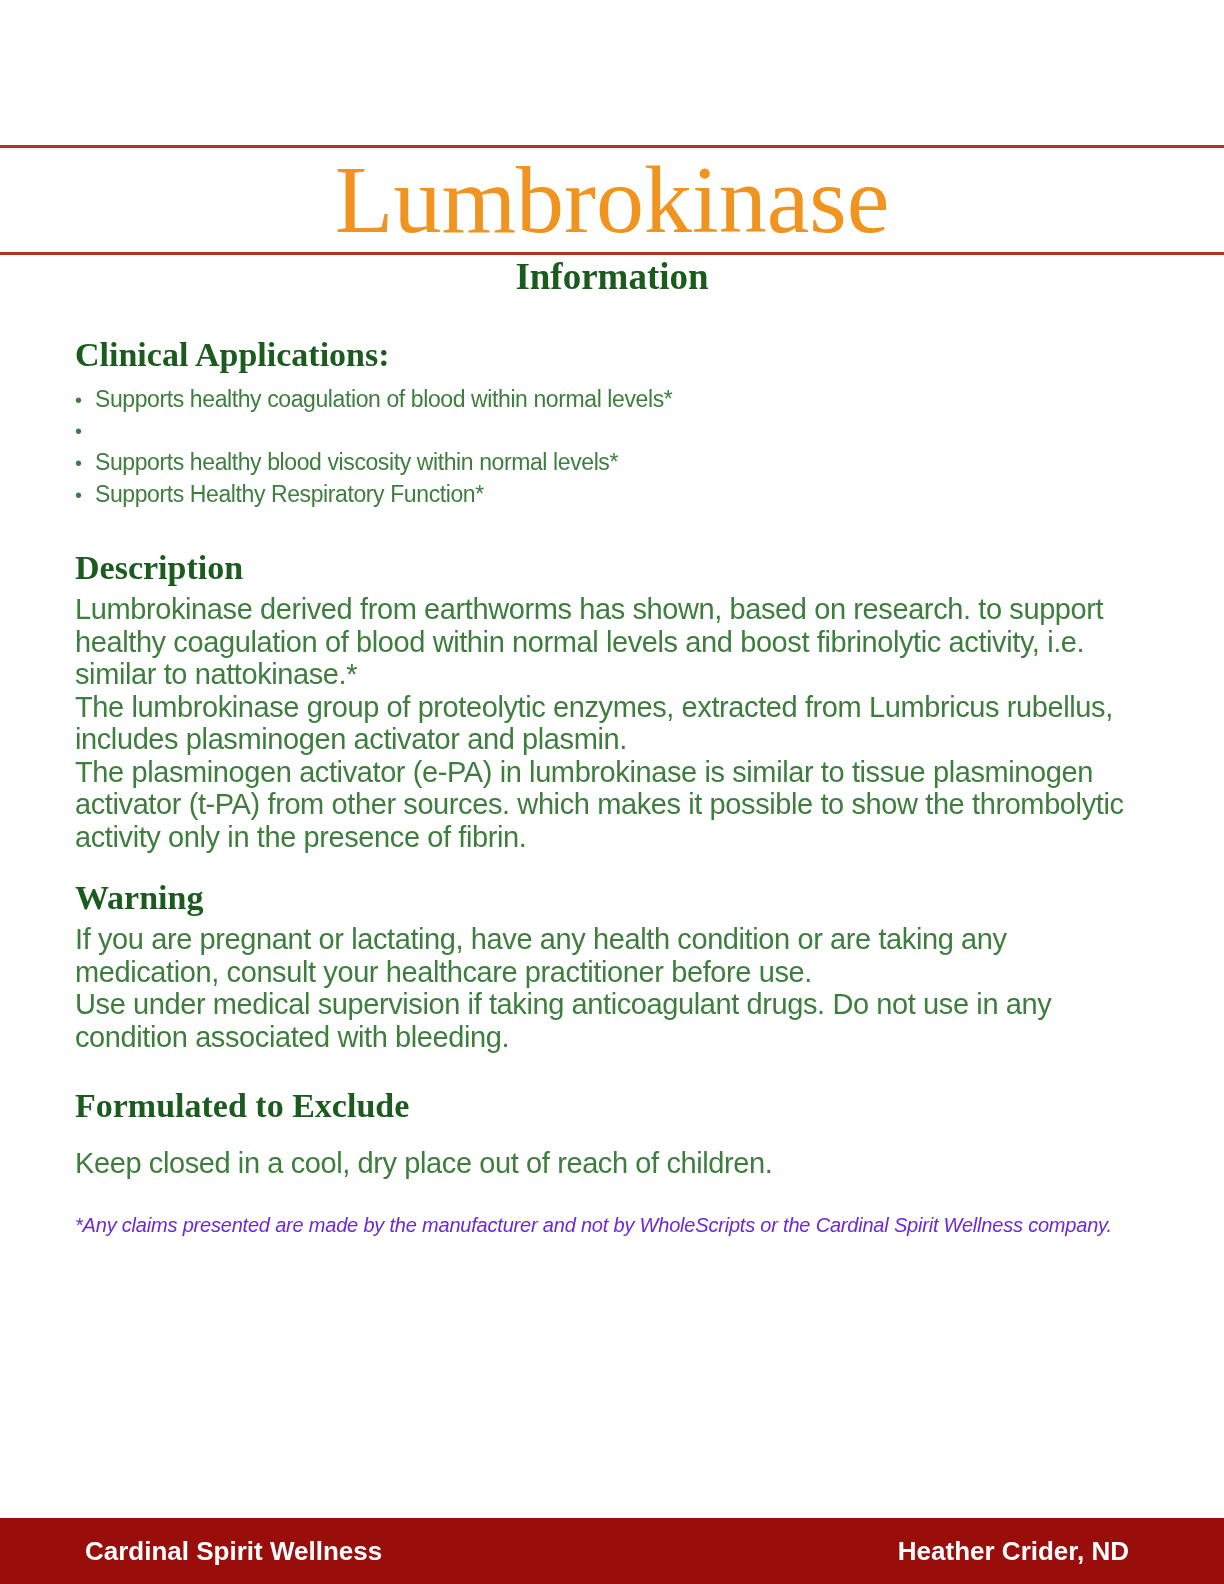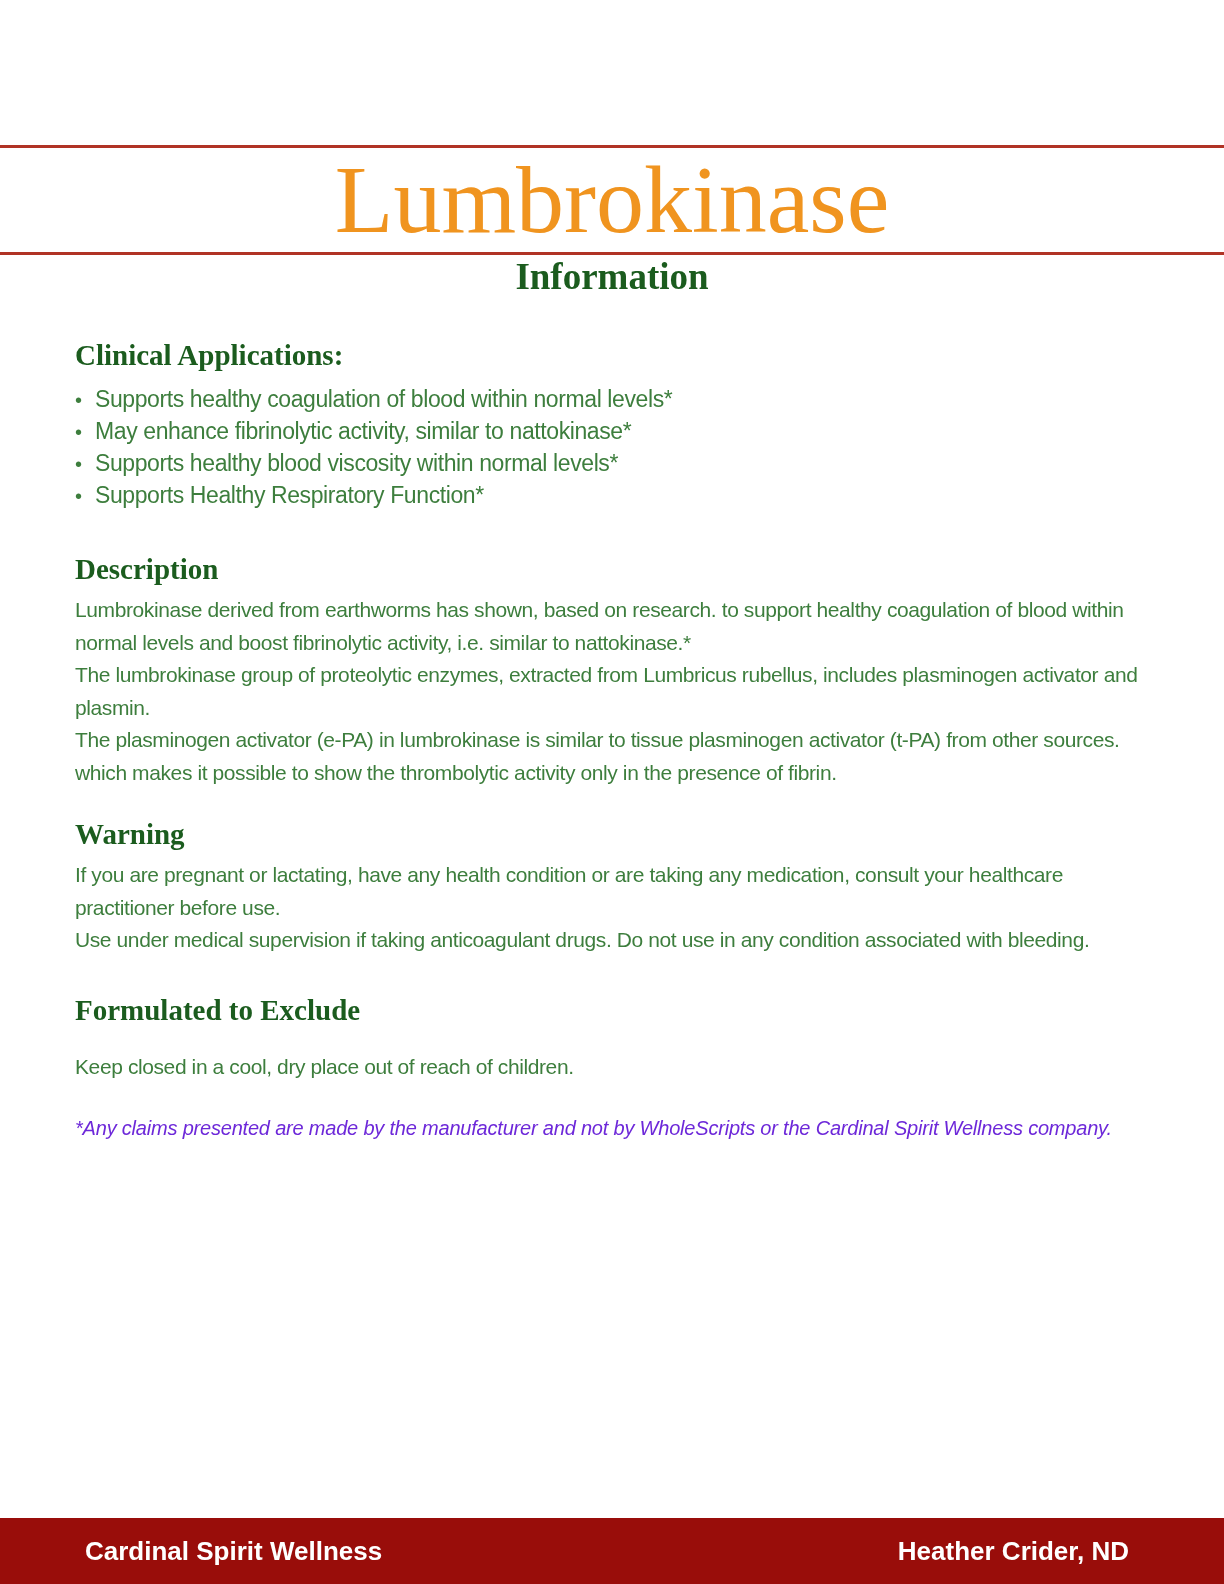--- a/index.html
+++ b/index.html
@@ -39,21 +39,21 @@
     font-weight: 700;
     font-size: 37px;
     color: #1b5c1e;
   }
   .content {
     padding: 0 75px;
   }
   h3.section-heading {
     font-family: "Liberation Serif", serif;
     font-weight: 700;
-    font-size: 29px;
+    font-size: 34px;
     line-height: 34px;
     color: #1b5c1e;
   }
   .mt-clinical    { margin-top: 40px; }
   .mt-description { margin-top: 40px; }
   .mt-warning     { margin-top: 28px; }
   .mt-formulated  { margin-top: 36px; }
   .mt-storage     { margin-top: 44px; }
   ul.bullet-list {
     list-style: none;
@@ -69,21 +69,21 @@
     font-stretch: condensed;
   }
   .bullet-dot {
     width: 20px;
     flex: 0 0 20px;
     font-size: 20px;
     color: #3d7e3d;
   }
   p.body-text {
     margin-top: 8px;
-    font-size: 21px;
+    font-size: 29px;
     line-height: 32.5px;
     color: #3d7e3d;
     letter-spacing: -0.4px;
     font-stretch: condensed;
     white-space: pre-line;
     max-width: 1074px;
   }
   p.storage-text { margin-top: 24px; }
   p.disclaimer {
     margin-top: 34px;
@@ -128,21 +128,20 @@
   <div class="content">
 
     <h3 class="section-heading mt-clinical">Clinical Applications:</h3>
     <ul class="bullet-list">
       <li>
         <span class="bullet-dot">•</span>
         <span>Supports healthy coagulation of blood within normal levels*</span>
       </li>
       <li>
         <span class="bullet-dot">•</span>
-        <span>May enhance fibrinolytic activity, similar to nattokinase*</span>
       </li>
       <li>
         <span class="bullet-dot">•</span>
         <span>Supports healthy blood viscosity within normal levels*</span>
       </li>
       <li>
         <span class="bullet-dot">•</span>
         <span>Supports Healthy Respiratory Function*</span>
       </li>
     </ul>

